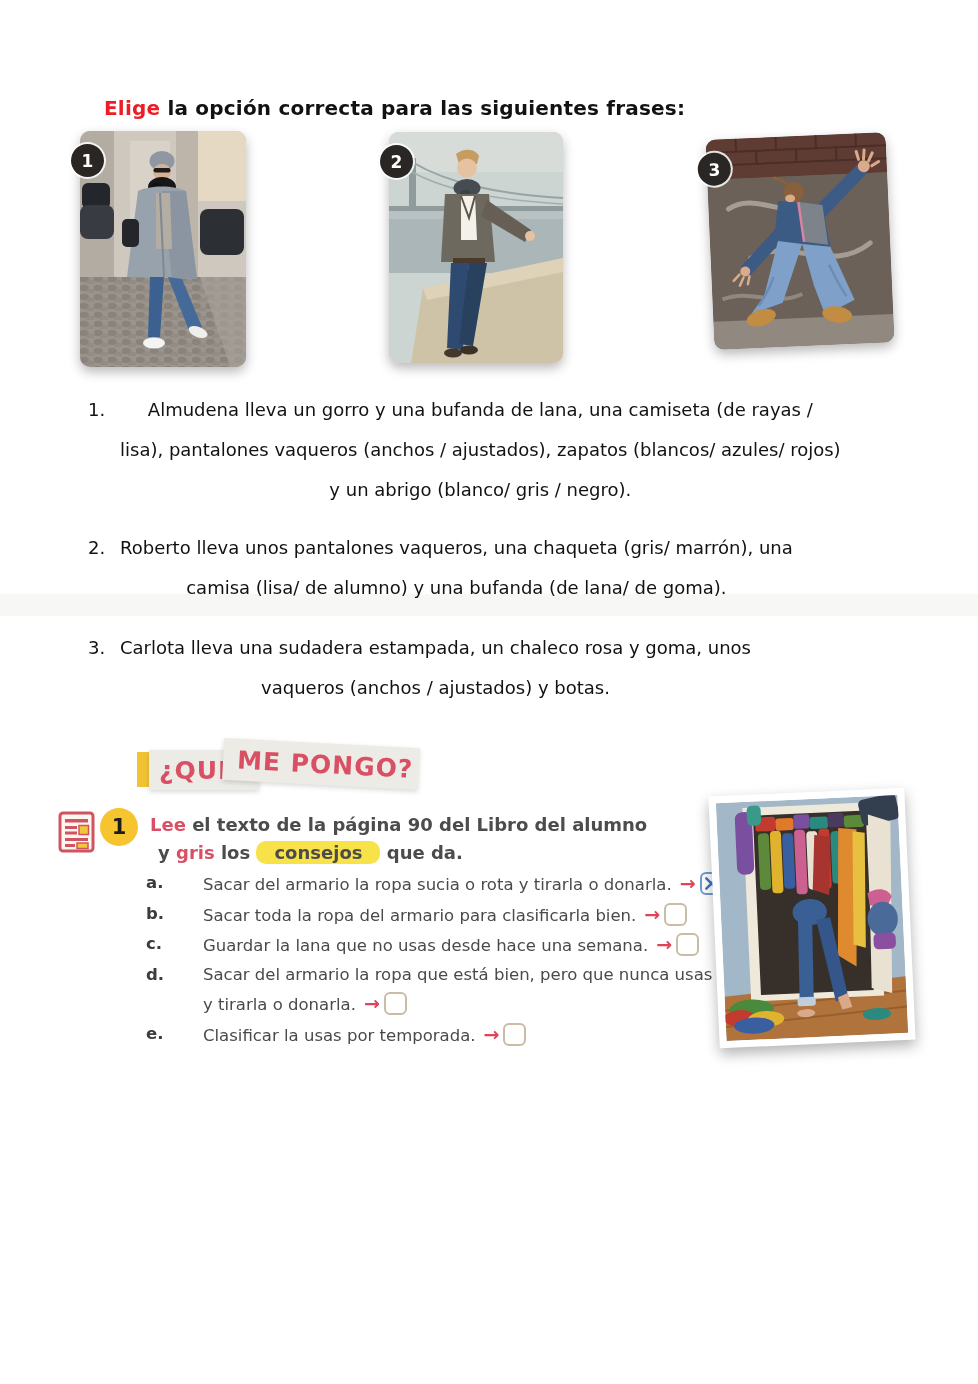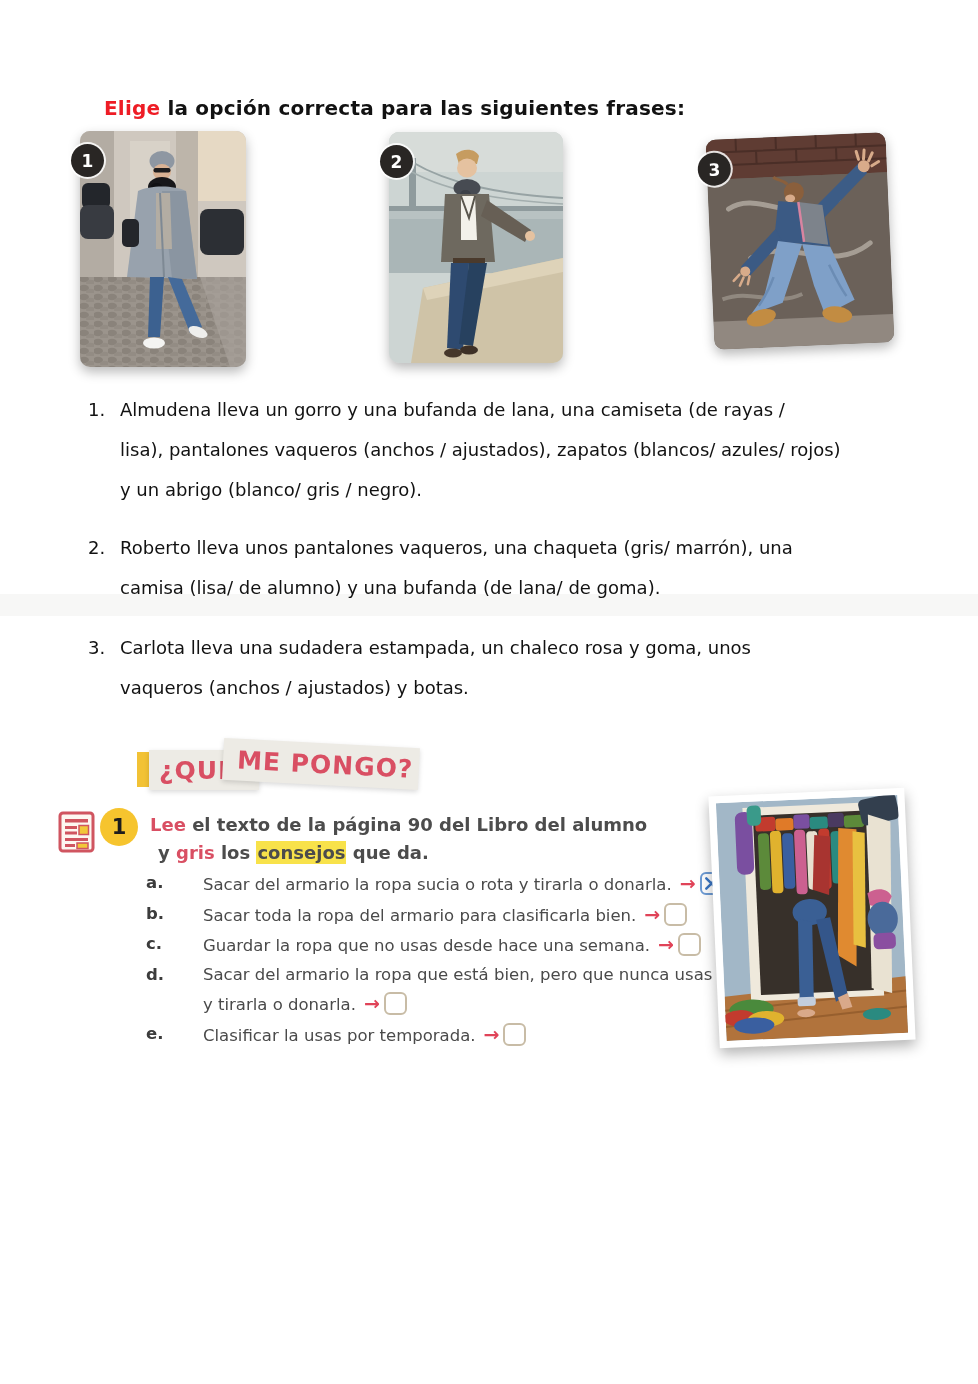--- a/index.html
+++ b/index.html
@@ -23,21 +23,21 @@
            background:#292624; color:#fff; font-weight:bold; font-size:17px;
            display:flex; align-items:center; justify-content:center;
            box-shadow:0 0 0 2px rgba(255,255,255,.85); }
   #photo1 { left:80px;  top:131px; width:166px; height:236px; }
   #photo2 { left:389px; top:132px; width:174px; height:231px; }
   #photo3 { left:710px; top:136px; width:180px; height:210px; transform:rotate(-2.5deg); }
 
   
   .sentence { position:absolute; display:flex; font-size:18px; line-height:40px; color:#121212; }
   .sentence .num { width:32px; flex:none; }
-  .sentence .stext { white-space:pre-wrap; }
+  .sentence .stext { white-space:pre-wrap;text-align:center; }
   #s1 { left:88px; top:390px; }
   #s2 { left:88px; top:528px; }
   #s3 { left:88px; top:628px; }
 
   
   .banner { position:absolute; left:137px; top:742px; width:310px; height:64px; }
   .banner .ybar { position:absolute; left:0; top:10px; width:13px; height:35px; background:#f2c235; }
   .strip { position:absolute; background:#edebe5; box-shadow:0 2px 5px rgba(0,0,0,.15);
            color:#d94f63; font-weight:bold; font-size:25px; letter-spacing:1px;
            display:flex; align-items:center; }
@@ -45,21 +45,21 @@
   .strip2 { left:86px; top:1px; width:182px; height:42px; padding-left:14px; transform:rotate(3deg); }
 
   
   .ex-icon   { position:absolute; left:57px;  top:810px; width:40px; height:44px; }
   .ex-circle { position:absolute; left:100px; top:808px; width:38px; height:38px; border-radius:50%;
                background:#f6c42e; color:#1c1c1c; font-weight:bold; font-size:21px;
                display:flex; align-items:center; justify-content:center; }
   .ex-header { position:absolute; left:150px; top:811px; font-size:18px; font-weight:bold;
                color:#4c4c4c; line-height:28px; }
   .ex-header .pink { color:#d94f63; }
-  .ex-header .hl { background:#f8e24a; padding:1px 1px; border-radius:0; }
+  .ex-header .hl { background:#f8e24a; padding:1px 18px; border-radius:10px; }
   .ex-header .line2 { padding-left:8px; }
 
   .ex-items { position:absolute; left:146px; top:869px; font-size:16.5px; color:#4a4a4a; }
   .item { display:flex; line-height:28.5px; }
   .item .letter { width:29px; flex:none; font-weight:bold; color:#3c3c3c; }
   .item .itext { white-space:pre-wrap;margin-left:28px; }
   .arrow { color:#e04358; font-weight:bold; font-size:19px; margin:0 4px 0 8px; }
   .checkbox { display:inline-block; width:19px; height:19px; border:2.5px solid #c8bca6;
               border-radius:6px; vertical-align:-5px; background:#fff; }
   .checkbox.checked { border-color:#6d9bd4; }
@@ -242,21 +242,21 @@
       <span class="itext"><span>Sacar del armario la ropa sucia o rota y tirarla o donarla.</span><span class="arrow">→</span><span class="checkbox checked"><svg viewBox="0 0 20 20">
               <path d="M4.5 4.5 L15.5 15.5 M15.5 4.5 L4.5 15.5" stroke="#3a76c4" stroke-width="2.6" stroke-linecap="round" fill="none"></path>
             </svg></span></span>
     </div>
     <div class="item">
       <span class="letter">b.</span>
       <span class="itext"><span>Sacar toda la ropa del armario para clasificarla bien.</span><span class="arrow">→</span><span class="checkbox"></span></span>
     </div>
     <div class="item">
       <span class="letter">c.</span>
-      <span class="itext"><span>Guardar la ropa que no usas desde hace una semana.</span><span class="arrow">→</span><span class="checkbox"></span></span>
+      <span class="itext"><span>Guardar la lana que no usas desde hace una semana.</span><span class="arrow">→</span><span class="checkbox"></span></span>
     </div>
     <div class="item">
       <span class="letter">d.</span>
       <span class="itext"><span>Sacar del armario la ropa que está bien, pero que nunca usas
 y tirarla o donarla.</span><span class="arrow">→</span><span class="checkbox"></span></span>
     </div>
     <div class="item">
       <span class="letter">e.</span>
       <span class="itext"><span>Clasificar la usas por temporada.</span><span class="arrow">→</span><span class="checkbox"></span></span>
     </div>

